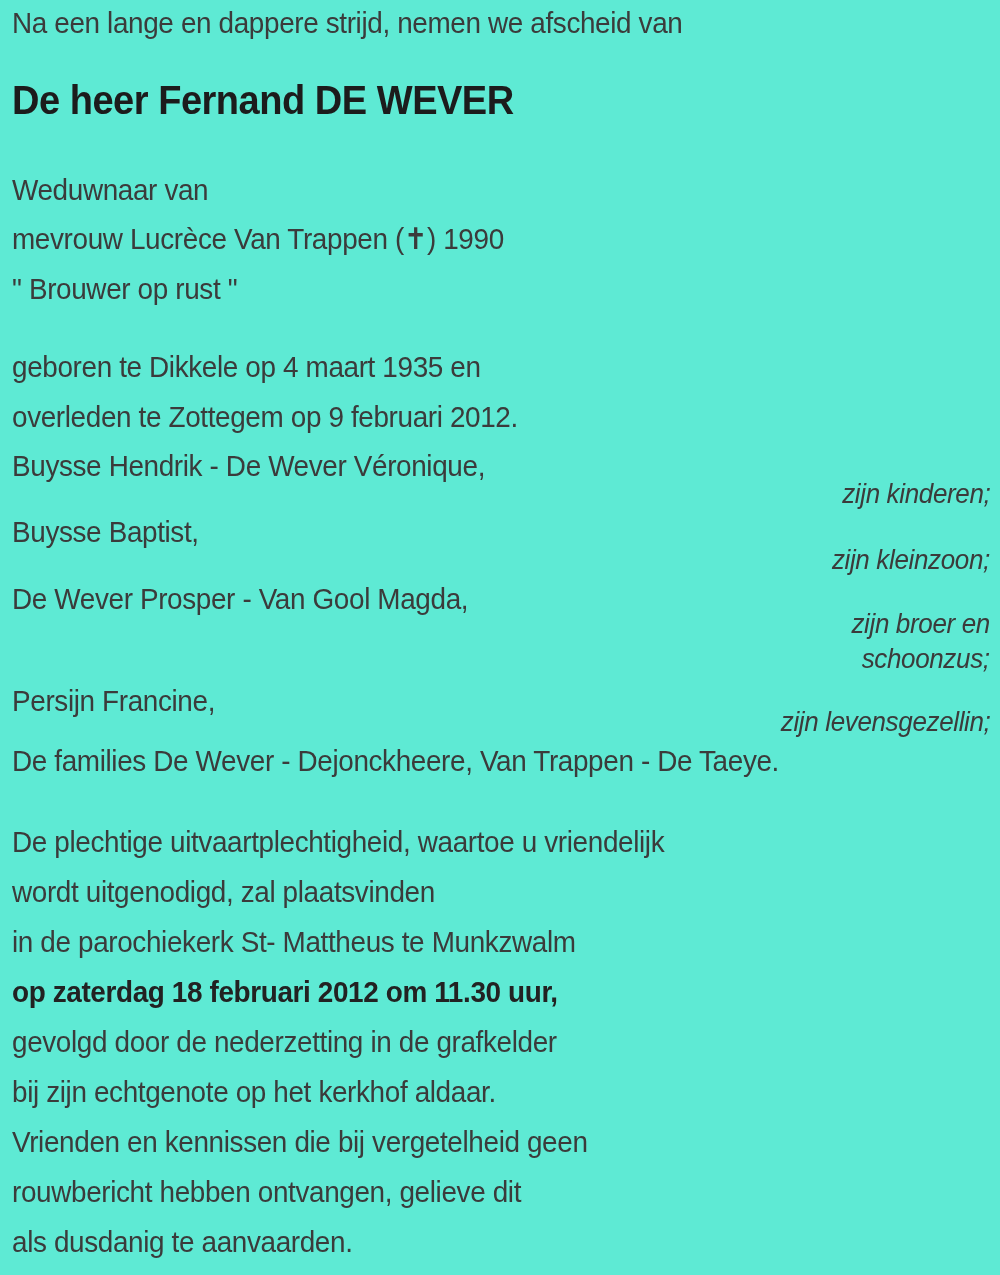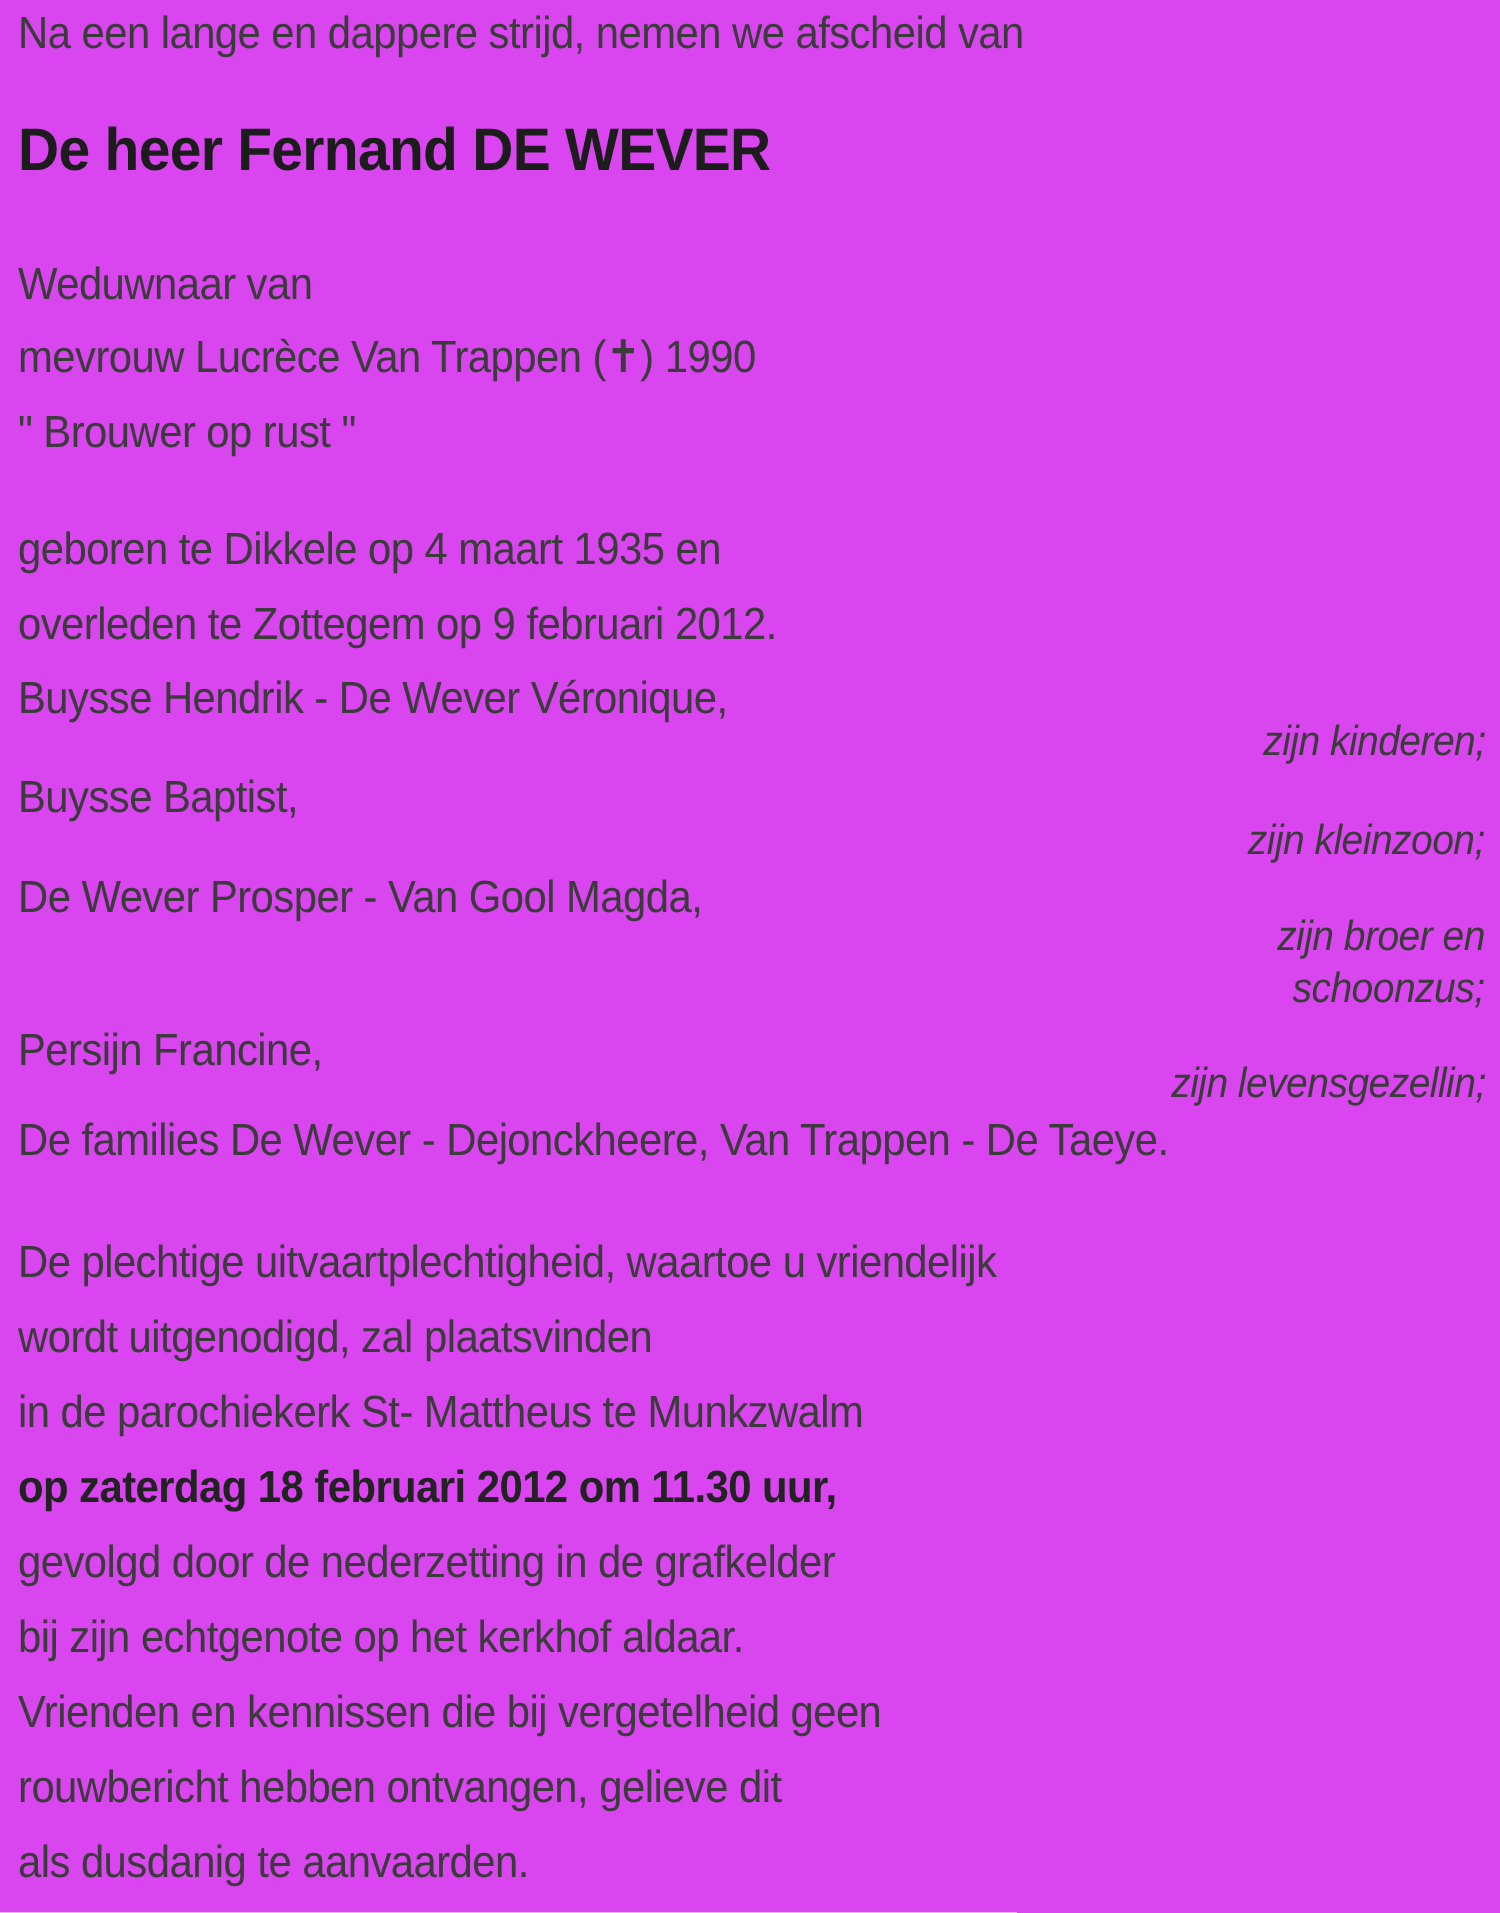--- a/index.html
+++ b/index.html
@@ -1,21 +1,21 @@
 <!DOCTYPE html>
 <html lang="nl"><head>
 <meta charset="utf-8">
 <style>
   * { margin: 0; padding: 0; box-sizing: border-box; }
   html, body { background: #ffffff; }
   .page {
     position: relative;
     width: 1000px;
     height: 1275px;
-    background: #d946ef;
+    background: #5eead4;
     overflow: hidden;
     font-family: "Liberation Sans", sans-serif;
   }
   .line {
     position: absolute;
     left: 12px;
     white-space: nowrap;
     font-size: 30px;
     line-height: 1;
     letter-spacing: -0.4px;

